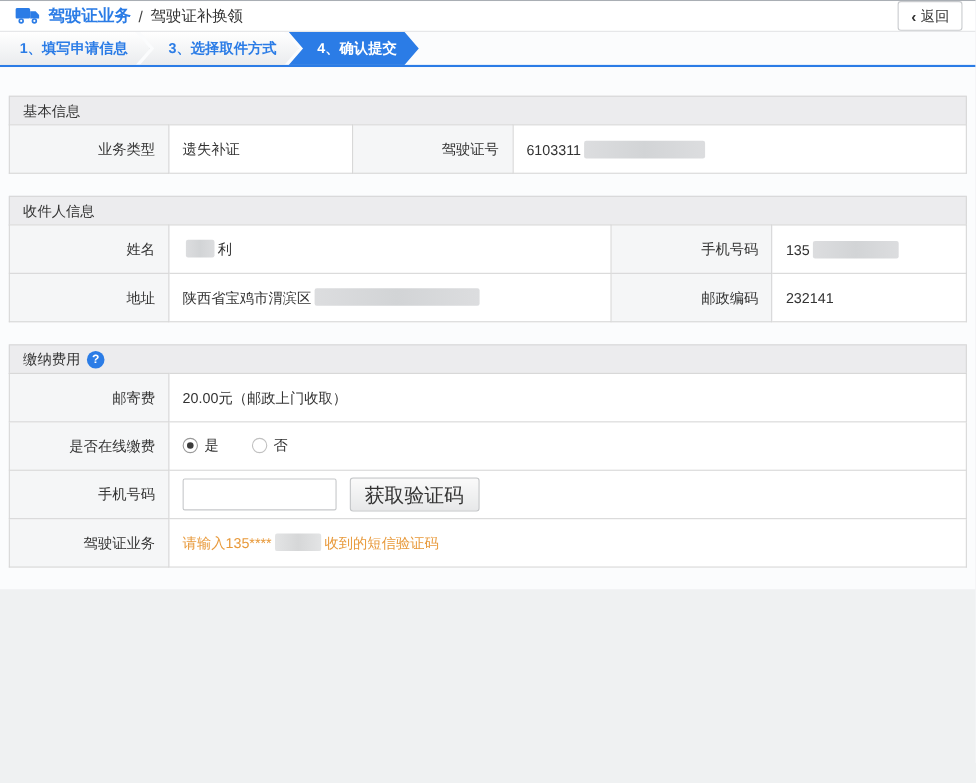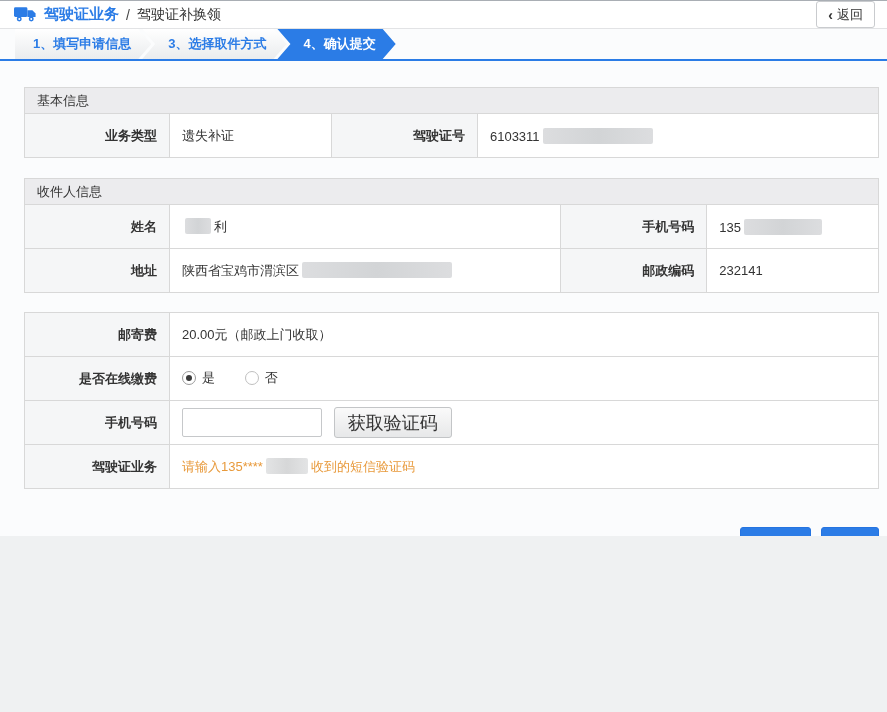--- a/index.html
+++ b/index.html
@@ -18,40 +18,40 @@
   .bc-sub { color:#333; font-size:14px; }
   .back-btn { display:inline-flex; align-items:center; gap:4px; height:27px; padding:0 11px;
               background:#fff; border:1px solid #c9cbce; border-radius:3px; font-size:13px; color:#333;
               cursor:pointer; font-family:inherit; }
   .back-chevron { font-weight:bold; font-size:14px; line-height:1; }
 
   .gap-strip { height:24px; }
 
   
   .steps-wrap { background:#fbfcfd; border-bottom:2px solid #2b7ce6; display:flex; align-items:flex-end;
-                padding-left:15px; height:32px; }
+                padding-left:0; height:32px; }
   .step { height:30px; line-height:30px; padding:0 20px 0 26px; font-size:13px; font-weight:bold;
           color:#2b7ce6; background:linear-gradient(#ffffff,#eaecee); white-space:nowrap; cursor:pointer;
           clip-path:polygon(0 0, calc(100% - 13px) 0, 100% 50%, calc(100% - 13px) 100%, 0 100%, 13px 50%);
           filter:drop-shadow(0 0 1px rgba(0,0,0,0.28)); }
   .step.first { clip-path:polygon(0 0, calc(100% - 13px) 0, 100% 50%, calc(100% - 13px) 100%, 0 100%);
                 padding-left:18px; }
   .step + .step { margin-left:-9px; }
   .step.active { background:#2b7ce6; color:#ffffff; }
 
   
-  .content { flex:1; background:#fbfcfd; padding:26px 8px 0 24px; }
+  .content { flex:1; background:#fbfcfd; padding:26px 8px 0 8px; }
   .panel { margin-bottom:20px; }
   .panel-header { height:27px; line-height:26px; background:#ececee; border:1px solid #d8d8d8;
                   padding-left:12px; font-size:13px; color:#333; display:flex; align-items:center; gap:6px; }
   .help-icon { width:16px; height:16px; border-radius:50%; background:#2b7ce6; color:#fff; font-size:11px;
                font-weight:bold; display:inline-flex; align-items:center; justify-content:center; cursor:pointer; }
   table.info { width:100%; border-collapse:collapse; background:#fff; margin-top:-1px; }
   table.info td { border:1px solid #d8d8d8; height:44px; font-size:13px; color:#333; padding:0 12px; }
-  td.lbl { background:#f5f6f7; text-align:right; font-weight:bold; white-space:nowrap; }
+  td.lbl { background:#f5f6f7; text-align:right; font-weight:normal; white-space:nowrap; }
 
   .redact { display:inline-block; height:16px; border-radius:2px; vertical-align:-3px; margin:0 3px;
             background:linear-gradient(90deg,#dcdddf,#d2d4d6,#dcdddf); filter:blur(0.6px); }
   .w26{width:26px}.w42{width:42px}.w78{width:78px}.w110{width:110px}.w150{width:150px}
 
   
   .radio-option { display:inline-flex; align-items:center; gap:6px; cursor:pointer; }
   .radio-option + .radio-option { margin-left:26px; }
   .radio { width:14px; height:14px; border:1px solid #9a9a9a; border-radius:50%; background:#fff;
            position:relative; display:inline-block; flex:0 0 auto; }
@@ -172,20 +172,24 @@
           <td class="lbl">邮政编码</td>
           <td>
             <span>232141</span>
           </td>
         </tr>
       </tbody>
         </table>
     </section>
 
     <section class="panel">
+      <div class="panel-header">
+        <span>缴纳费用</span>
+        <span class="help-icon">?</span>
+      </div>
       <table class="info">
         <colgroup>
             <col style="width:145px">
             <col>
           </colgroup>
         <tbody>
         <tr>
           <td class="lbl">邮寄费</td>
           <td>
             <span>20.00元（邮政上门收取）</span>

